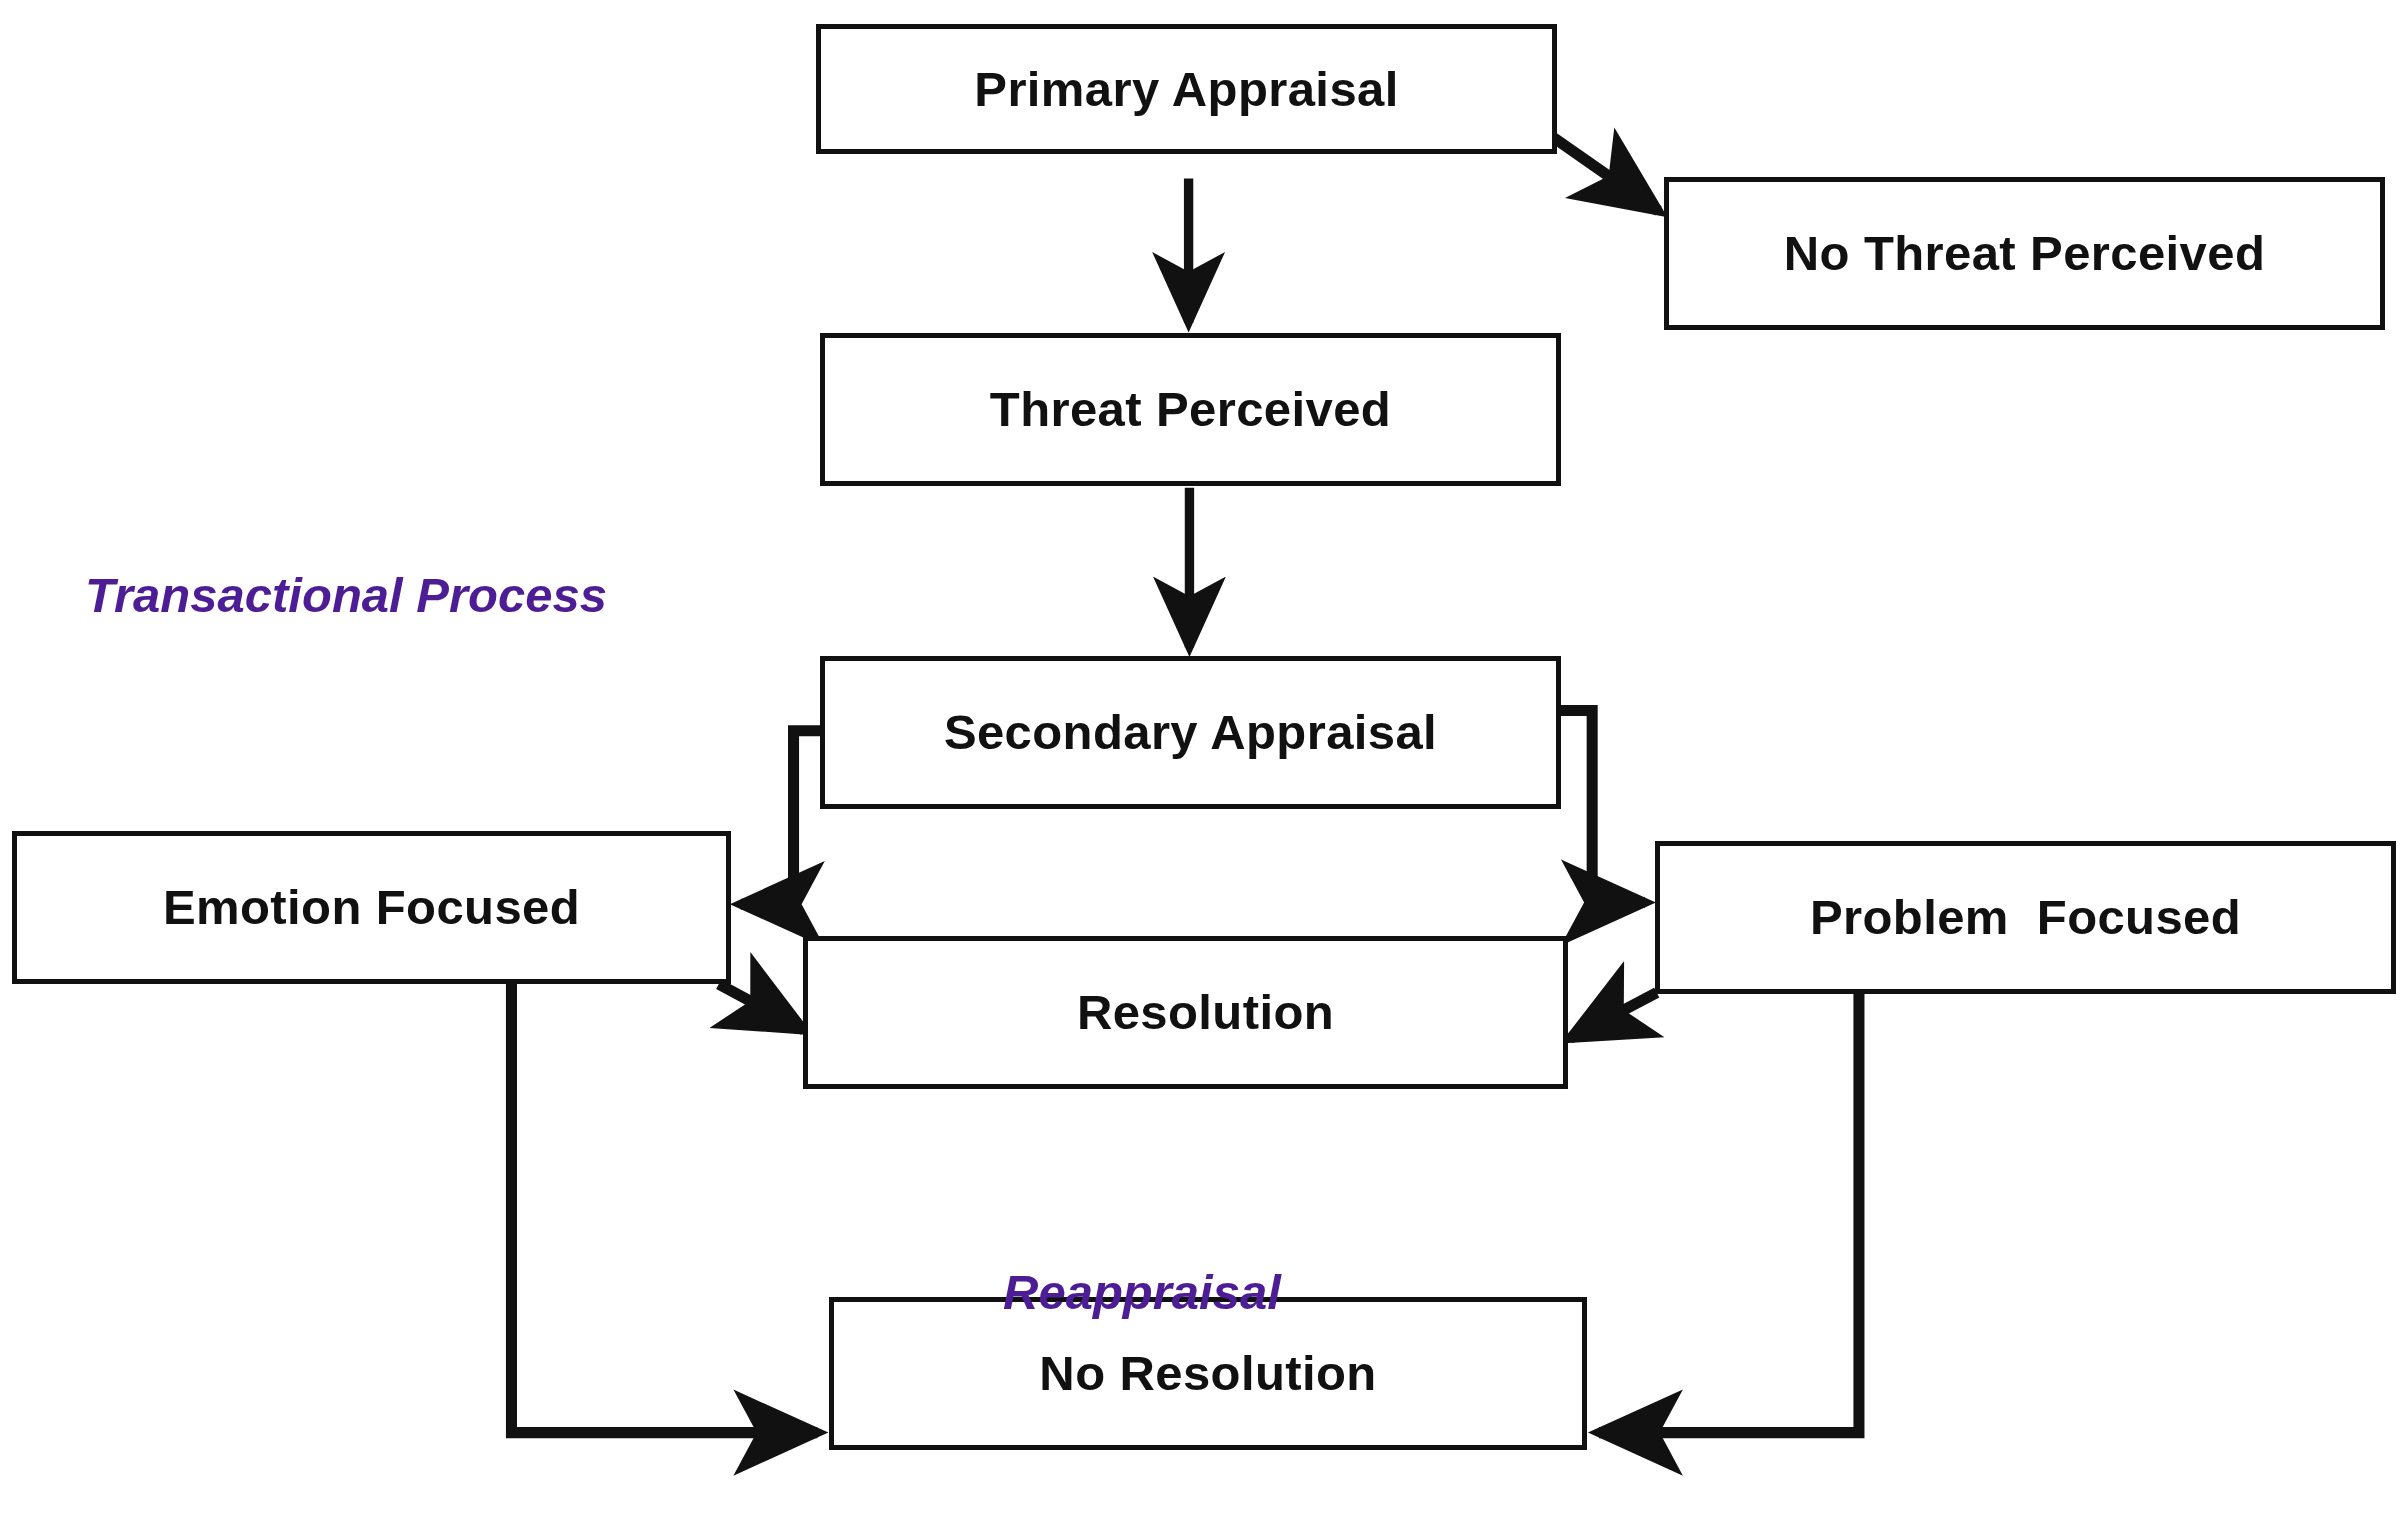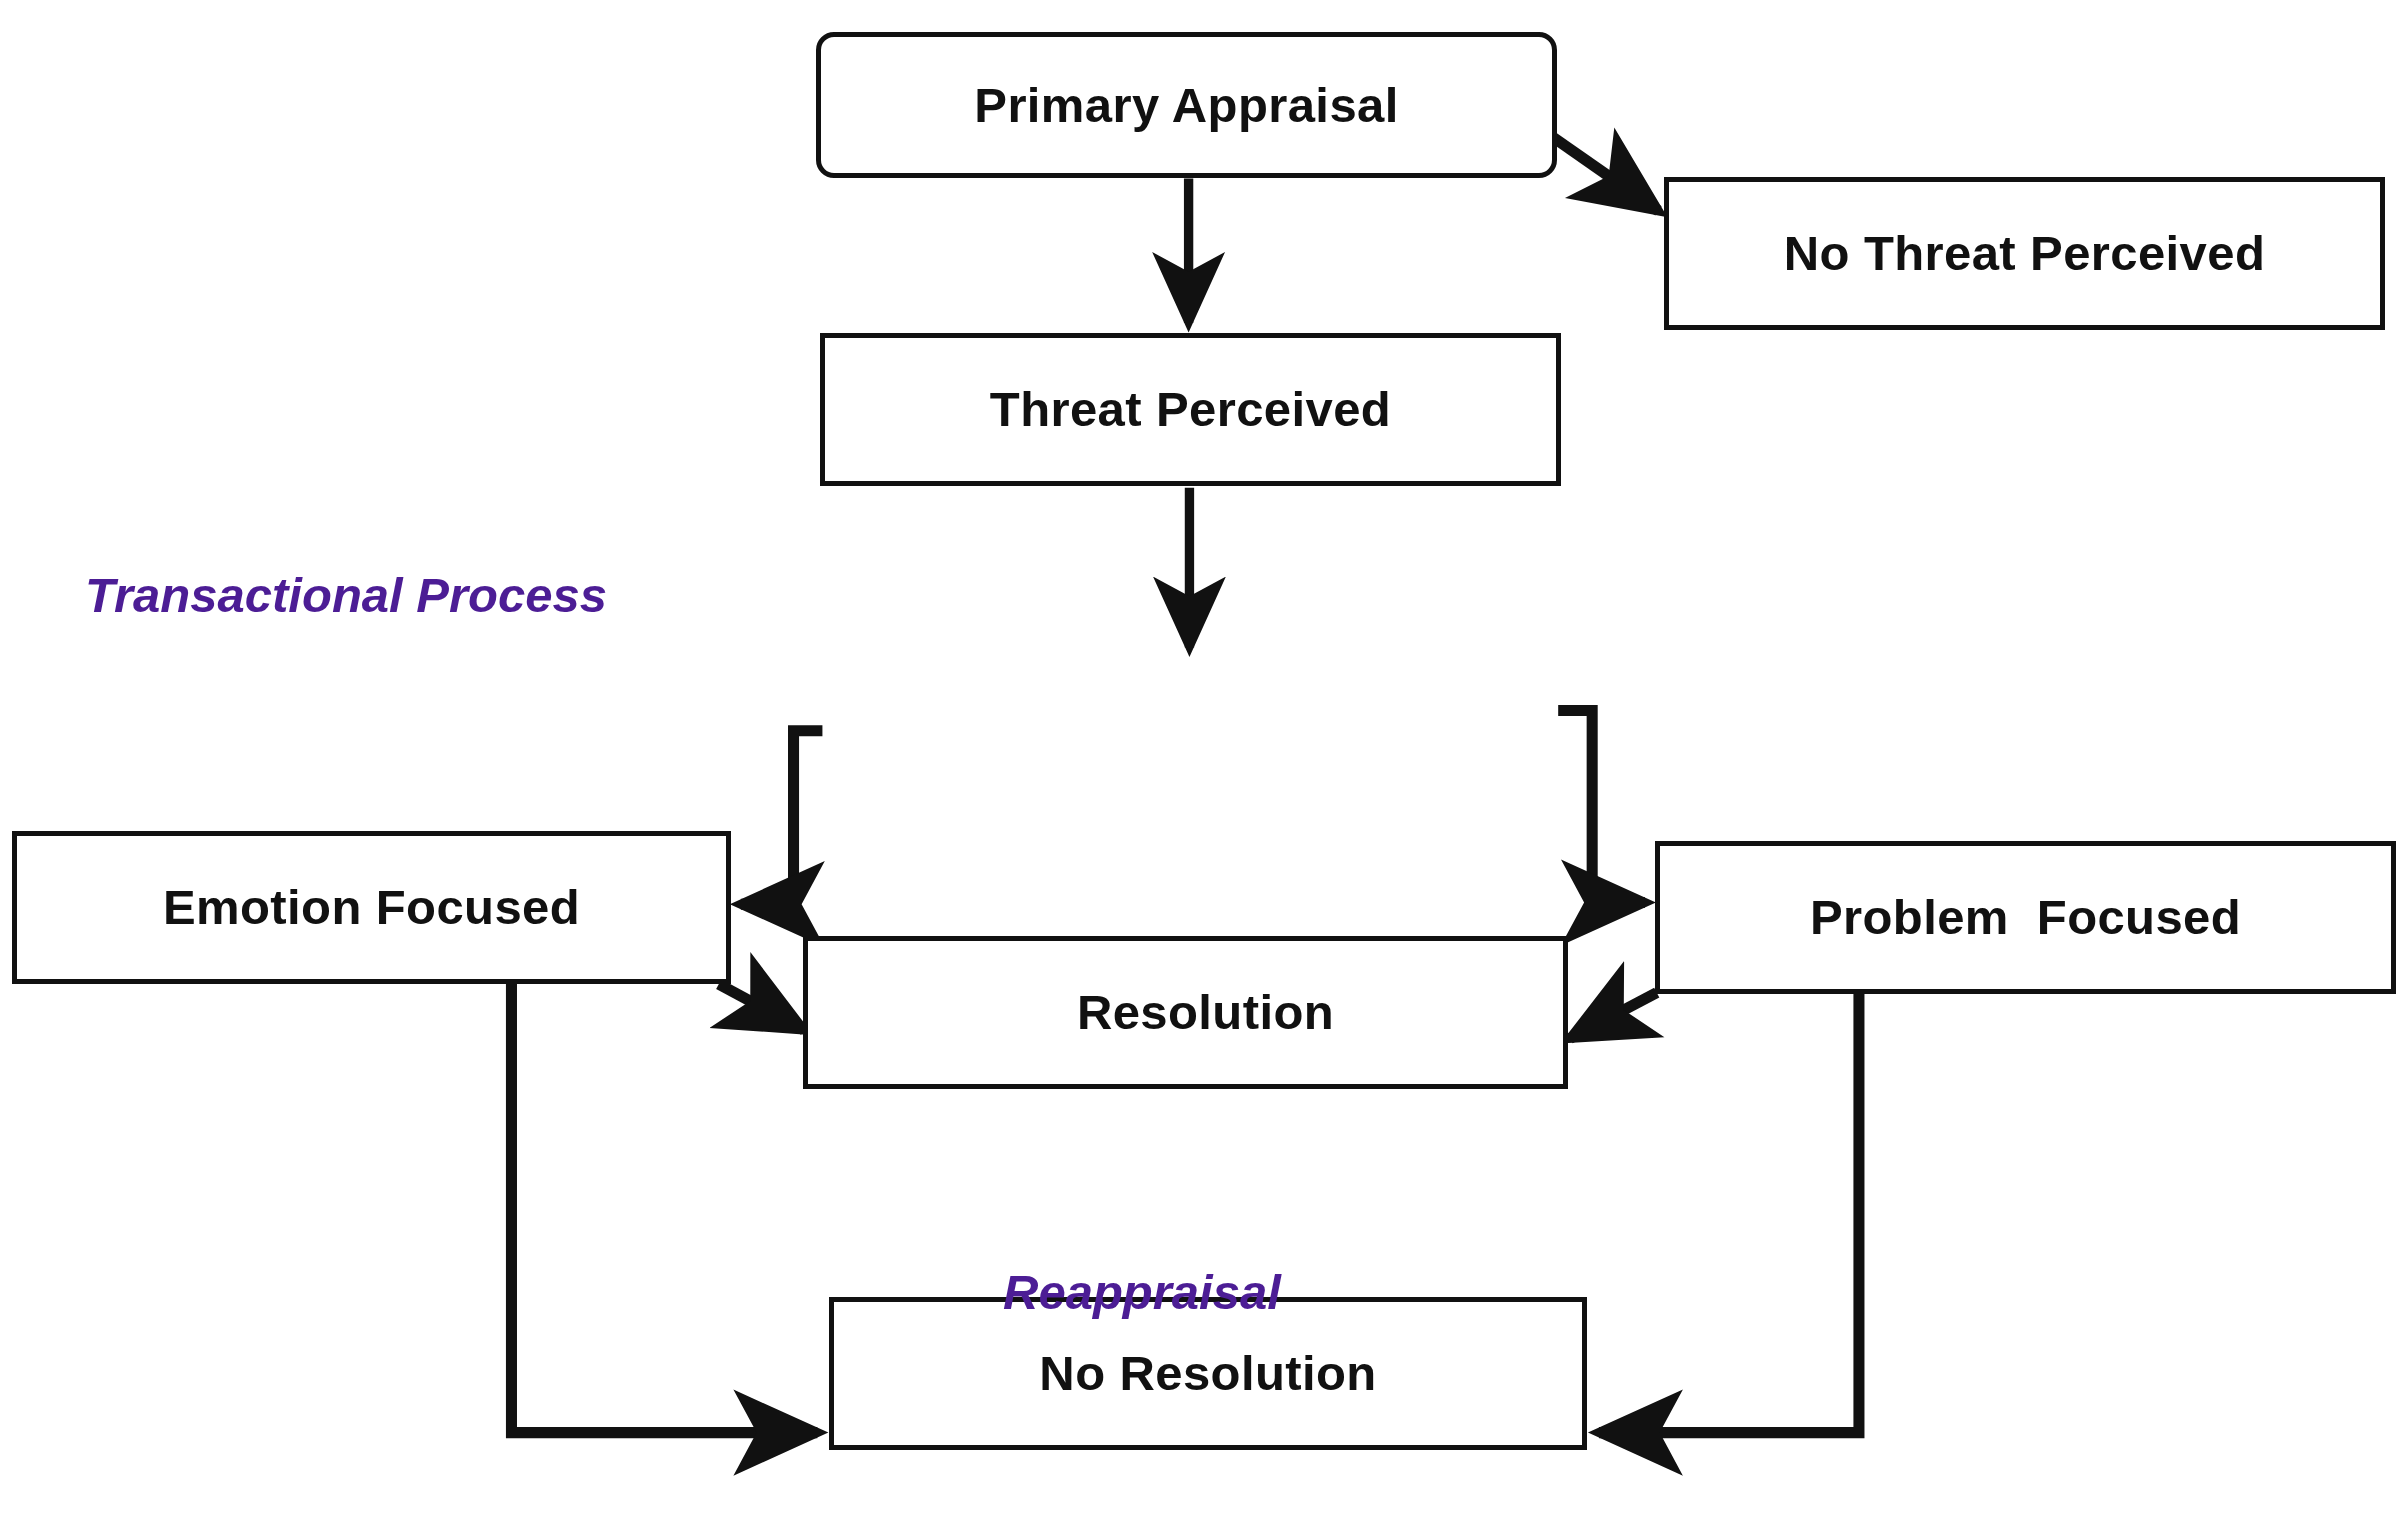--- a/index.html
+++ b/index.html
@@ -81,32 +81,35 @@
 
     <line x1="1950" y1="1168" x2="1848" y2="1222" stroke="#111111" stroke-width="13" marker-end="url(#ah)"></line>
 
     <polyline points="602,1146 602,1686 962,1686" fill="none" stroke="#111111" stroke-width="13" marker-end="url(#ah)"></polyline>
 
     <polyline points="2188,1160 2188,1686 1882,1686" fill="none" stroke="#111111" stroke-width="13" marker-end="url(#ah)"></polyline>
   </svg>
 
   <div class="layer-boxes">
 
-    <div class="node-box" style="left:816px; top:32px; width:741px; height:146px;border-radius:18px;">
+    <div class="node-box" style="left:816px; top:24px; width:741px; height:130px;">
       <span class="node-label">Primary Appraisal</span>
     </div>
 
     <div class="node-box" style="left:1664px; top:177px; width:721px; height:153px;">
       <span class="node-label">No Threat Perceived</span>
     </div>
 
     <div class="node-box" style="left:820px; top:333px; width:741px; height:153px;">
       <span class="node-label">Threat Perceived</span>
     </div>
 
+    <div class="node-box" style="left:820px; top:656px; width:741px; height:153px;">
+      <span class="node-label">Secondary Appraisal</span>
+    </div>
 
     <div class="node-box" style="left:12px; top:831px; width:719px; height:153px;">
       <span class="node-label">Emotion Focused</span>
     </div>
 
     <div class="node-box" style="left:1655px; top:841px; width:741px; height:153px;">
       <span class="node-label">Problem  Focused</span>
     </div>
 
     <div class="node-box" style="left:803px; top:936px; width:765px; height:153px;padding-left:40px;">

